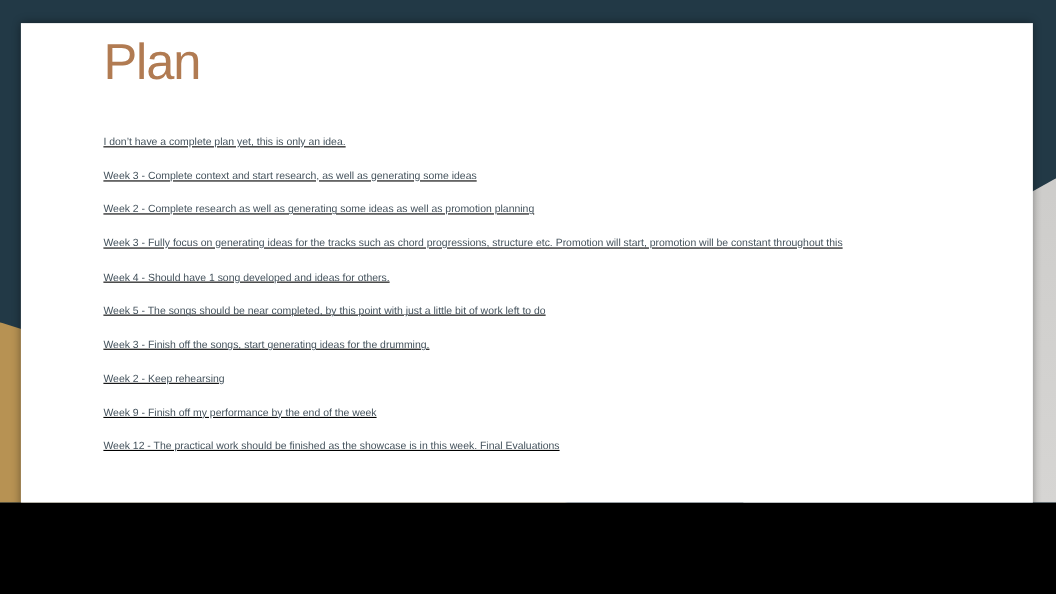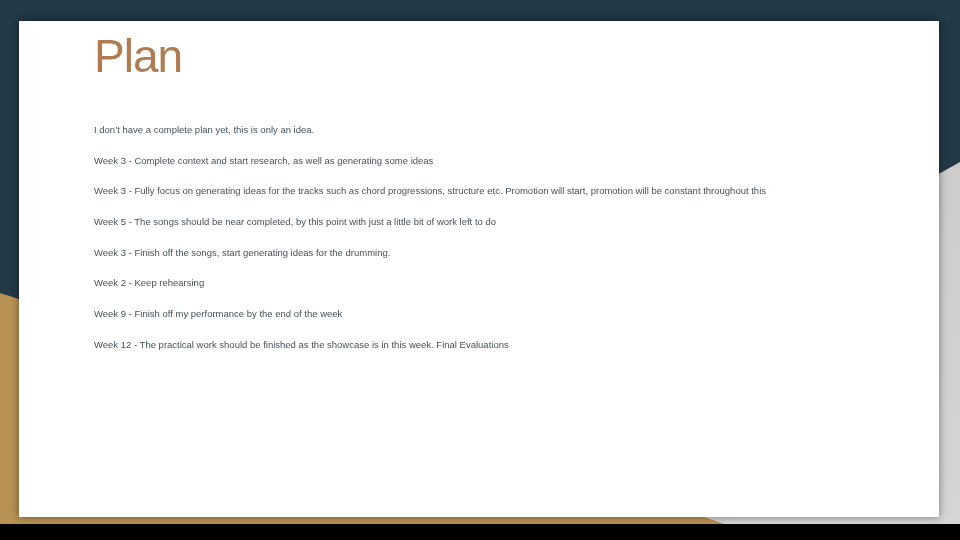--- a/index.html
+++ b/index.html
@@ -3,21 +3,21 @@
 <meta charset="utf-8">
 <style>
   html, body {
     margin: 0;
     padding: 0;
     background: #000;
   }
   .canvas {
     position: relative;
     width: 960px;
-    height: 524px;
+    height: 457px;
     overflow: hidden;
     background: #223946;
     font-family: "Liberation Sans", sans-serif;
   }
   
   .bg-teal {
     position: absolute;
     inset: 0;
     background: linear-gradient(180deg, #26414e 0%, #20394 4 60%, #1e3640 100%);
     background-color: #223946;
@@ -53,20 +53,21 @@
     font-weight: 400;
     letter-spacing: -1px;
     line-height: 1;
     color: #b17b52;
   }
   .lines {
     position: absolute;
     left: 75px;
     top: 103px;
     right: 20px;
+    text-decoration: underline;
   }
   .lines p {
     margin: 0 0 19.7px 0;
     font-size: 9.5px;
     line-height: 11px;
     color: #44525c;
     white-space: nowrap;
   }
 </style>
 </head>
@@ -75,21 +76,23 @@
 <div class="canvas">
   <div class="bg-teal"></div>
   <div class="bg-gray"></div>
   <div class="bg-gold"></div>
 
   <div class="card">
     <h1 class="slide-title">Plan</h1>
     <div class="lines">
       <p>I don’t have a complete plan yet, this is only an idea.</p>
       <p>Week 3 - Complete context and start research, as well as generating some ideas</p>
+      <p>Week 2 - Complete research as well as generating some ideas as well as promotion planning</p>
       <p>Week 3 - Fully focus on generating ideas for the tracks such as chord progressions, structure etc. Promotion will start, promotion will be constant throughout this</p>
+      <p>Week 4 - Should have 1 song developed and ideas for others.</p>
       <p>Week 5 - The songs should be near completed, by this point with just a little bit of work left to do</p>
       <p>Week 3 - Finish off the songs, start generating ideas for the drumming.</p>
       <p>Week 2 - Keep rehearsing</p>
       <p>Week 9 - Finish off my performance by the end of the week</p>
       <p>Week 12 - The practical work should be finished as the showcase is in this week. Final Evaluations</p>
     </div>
   </div>
 </div>
 
 </body></html>

